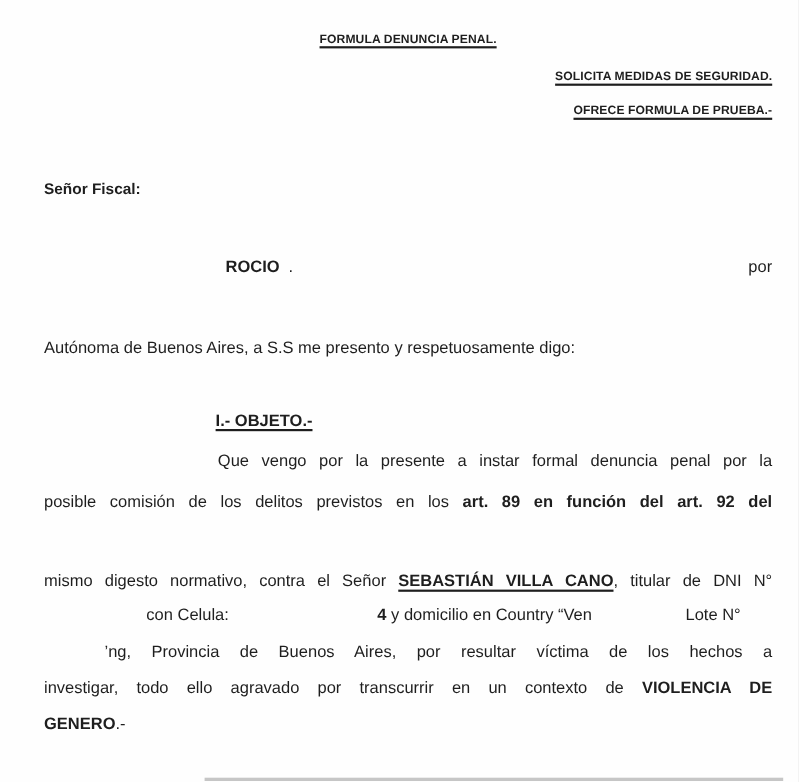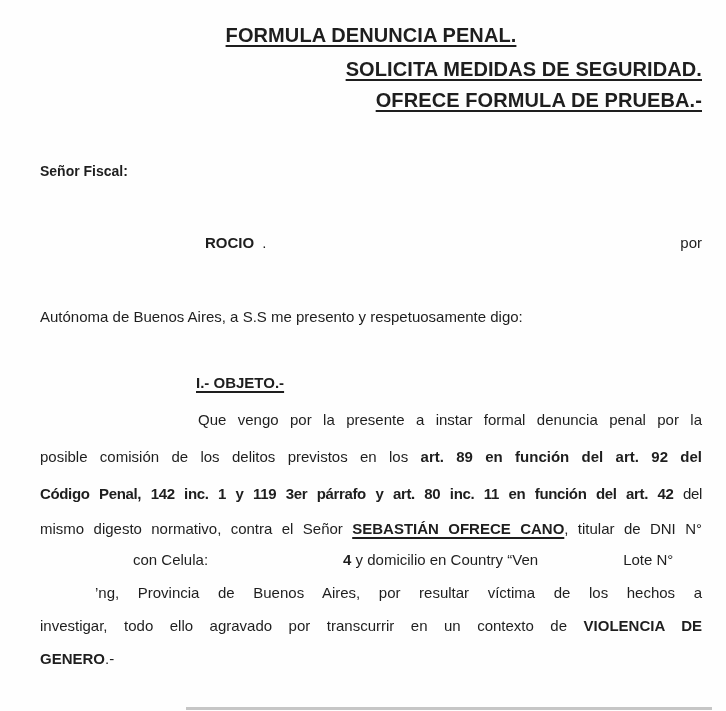--- a/index.html
+++ b/index.html
@@ -18,21 +18,21 @@
     left:40px; right:24px;
     line-height:22px;
     white-space:normal;
   }
   .just { text-align:justify; text-align-last:justify; text-justify:inter-word; }
   .right { text-align:right; }
   .center { text-align:center; }
   .flexline { display:flex; align-items:baseline; white-space:nowrap; }
   .b { font-weight:bold; }
   .u { text-decoration:underline; text-decoration-thickness:1.8px; text-underline-offset:3px; }
-  .title { font-size:20px; font-weight:bold; letter-spacing:.1px; }
+  .title { font-size:11px; font-weight:bold; letter-spacing:.1px; }
   .salut { font-size:14px; font-weight:bold; }
   .tight  { letter-spacing:-0.35px; }
   .tight-s{ letter-spacing:-0.25px; }
   .sp { display:inline-block; height:1px; }
   .fsp { flex:1 1 auto; }
   .ind165 { width:165px; } .ind156 { width:156px; } .ind158 { width:158px; }
   .ind146 { width:146px; } .ind93 { width:93px; } .ind55 { width:55px; }
   .g135 { width:135px; flex:0 0 auto; } .g85 { width:85px; flex:0 0 auto; }
   .cutoff {
     position:absolute; top:707px; left:186px; width:526px; height:3px;
@@ -78,26 +78,23 @@
   </div>
 
   <div class="line just" style="top:409px">
     <span class="sp ind158"></span><span>Que vengo por la presente a instar formal denuncia penal por la</span>
   </div>
 
   <div class="line just" style="top:446px">
     <span>posible comisión de los delitos previstos en los </span><span class="b">art. 89 en función del art. 92 del</span>
   </div>
 
-  <div class="line just tight" style="top:483px">
-    <span class="b">Código Penal, 142 inc. 1 y 119 3er párrafo y art. 80 inc. 11 en función del art. 42</span><span> del</span>
-  </div>
 
   <div class="line just" style="top:518px">
-    <span>mismo digesto normativo, contra el Señor </span><span class="b u">SEBASTIÁN OFRECE CANO</span><span>, titular de DNI N°</span>
+    <span>mismo digesto normativo, contra el Señor </span><span class="b u">SEBASTIÁN VILLA CANO</span><span>, titular de DNI N°</span>
   </div>
 
   <div class="line flexline" style="top:549px">
     <span class="sp ind93"></span>
     <span>con Celula:</span>
     <span class="sp g135"></span>
     <span><span class="b">4</span><span> y domicilio en Country “Ven</span></span>
     <span class="sp g85"></span>
     <span>Lote N°</span>
   </div>

